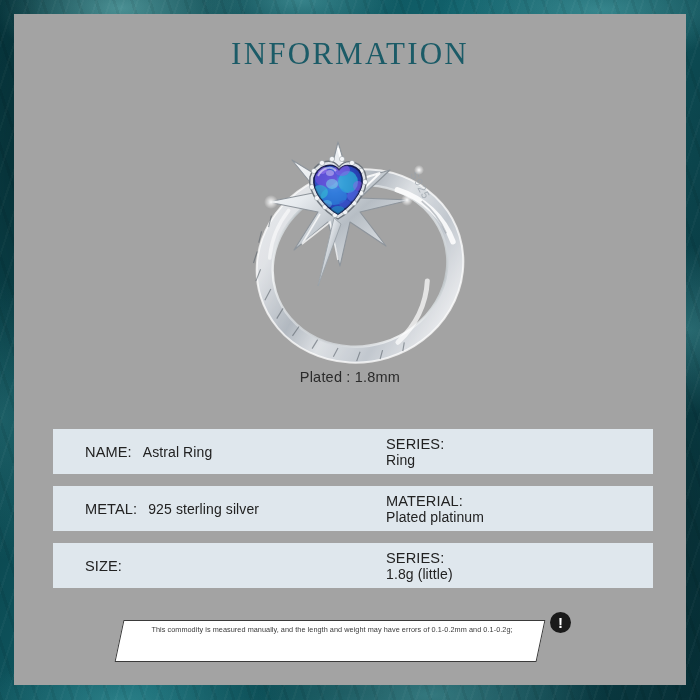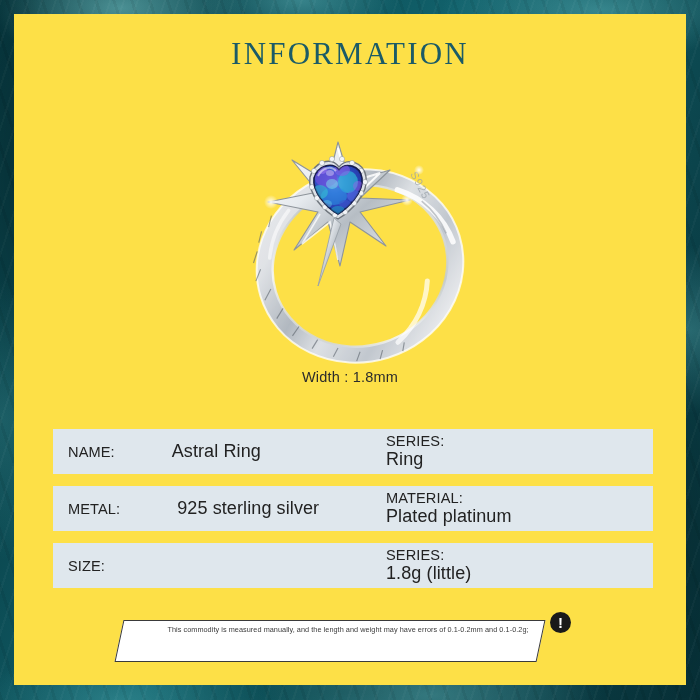--- a/index.html
+++ b/index.html
@@ -29,49 +29,49 @@
   }
   .silk2{position:absolute;inset:0;opacity:.5;
     background:
       radial-gradient(ellipse 60px 300px at 18px 180px, rgba(0,0,0,.35), rgba(0,0,0,0) 70%),
       radial-gradient(ellipse 50px 260px at 684px 520px, rgba(0,0,0,.25), rgba(0,0,0,0) 70%),
       radial-gradient(ellipse 300px 40px at 350px 692px, rgba(0,0,0,.25), rgba(0,0,0,0) 70%);
   }
 
   
   .card{position:absolute;left:14px;top:14px;width:672px;height:671px;
-    background:#fde047;}
+    background:#a3a3a3;}
   .card-inner{position:absolute;inset:0;}
 
   
   .title{position:absolute;left:0;right:0;top:22px;text-align:center;
     font-family:"Liberation Serif", serif;
     font-size:31px;letter-spacing:2.2px;color:#1b5b67;font-weight:400;}
 
   
   .photo{position:absolute;left:200px;top:112px;width:290px;height:250px;}
 
   .caption{position:absolute;left:0;right:0;top:355px;text-align:center;
     font-size:14.5px;color:#2b2b2b;letter-spacing:.2px;}
 
   
   .spec{position:absolute;left:39px;top:415px;width:600px;}
   .spec-row{position:relative;height:45px;background:#dfe7ed;margin-bottom:12px;
     display:flex;align-items:center;}
   .cell{display:flex;align-items:baseline;white-space:nowrap;}
-  .cell.c1{position:absolute;left:15px;gap:46px;}
+  .cell.c1{position:absolute;left:32px;}
   .cell.c2{position:absolute;left:322px;flex-direction:column;}
   .lab{font-size:14.6px;color:#222;letter-spacing:.1px;}
-  .val{font-size:18px;color:#222;margin-left:11px;letter-spacing:.1px;}
+  .val{font-size:14px;color:#222;margin-left:11px;letter-spacing:.1px;}
 
   
   .disc-wrap{position:absolute;left:105px;top:598px;width:420px;height:50px;}
   .disc-box{position:absolute;left:0;top:8px;width:420px;height:40px;
     border:1px solid #3a3a3a;transform:skewX(-12deg);background:#fff;}
-  .disc-text{position:absolute;left:34px;top:12px;width:390px;text-align:center;
+  .disc-text{position:absolute;left:18px;top:12px;width:390px;text-align:center;
     font-size:7.3px;line-height:11.5px;color:#3a3a3a;letter-spacing:.05px;}
   .warn{position:absolute;left:431px;top:0px;width:21px;height:21px;border-radius:50%;
     background:#1a1a1a;display:flex;align-items:center;justify-content:center;}
   .warn span{color:#fff;font-size:15px;font-weight:bold;line-height:1;
     font-family:"Liberation Sans", sans-serif;margin-top:-1px;}
 </style>
 </head>
 <body>
 
 <div class="stage">
@@ -208,21 +208,21 @@
             </g>
             <path d="M104 50 C108 42 117 39 122 45" stroke="#ffffff" stroke-width="2" fill="none" opacity=".5"></path>
           </g>
 
           <circle cx="57" cy="76" r="7" fill="url(#gleam)"></circle>
           <circle cx="193" cy="74" r="6" fill="url(#gleam)"></circle>
           <circle cx="205" cy="44" r="5" fill="url(#gleam)"></circle>
         </svg>
       </div>
 
-      <div class="caption">Width : 1.8mm</div>
+      <div class="caption">Plated : 1.8mm</div>
 
       <div class="spec">
 
         <div class="spec-row">
           <div class="cell c1">
             <span class="lab">NAME:</span>
             <span class="val">Astral Ring</span>
           </div>
           <div class="cell c2">
             <span class="lab">SERIES:</span>

